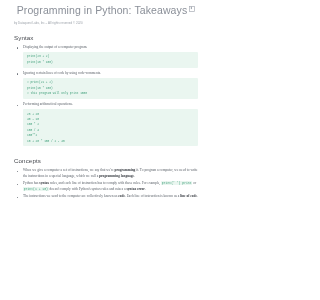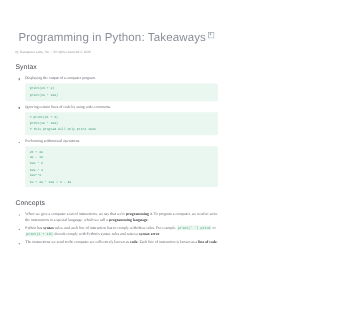--- a/index.html
+++ b/index.html
@@ -11,21 +11,20 @@
     overflow: hidden;
   }
   .page {
     width: 212px; height: 300px;
     background: #ffffff;
     padding: 0;
     position: relative;
   }
   .doc-header {
     text-align: center;
-    padding-top: 24px;
   }
   .doc-title {
     font-family: "Liberation Sans", "DejaVu Sans", sans-serif;
     font-size: 10.5px;
     font-weight: 400;
     color: #8a8f98;
     letter-spacing: 0.1px;
     display: inline-block;
     margin: 0;
     line-height: 1.2;

